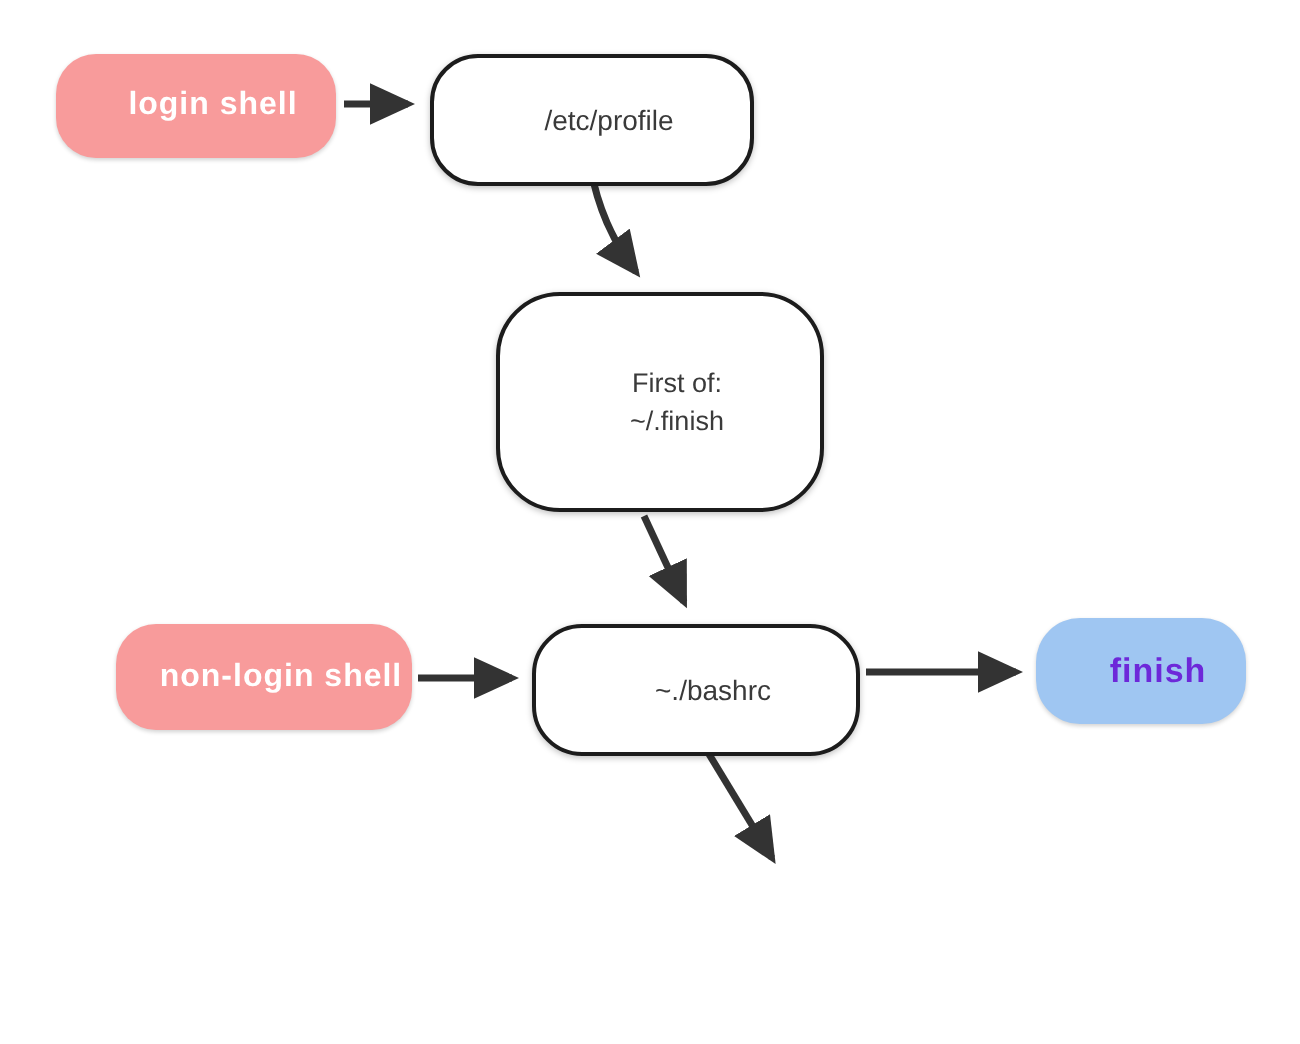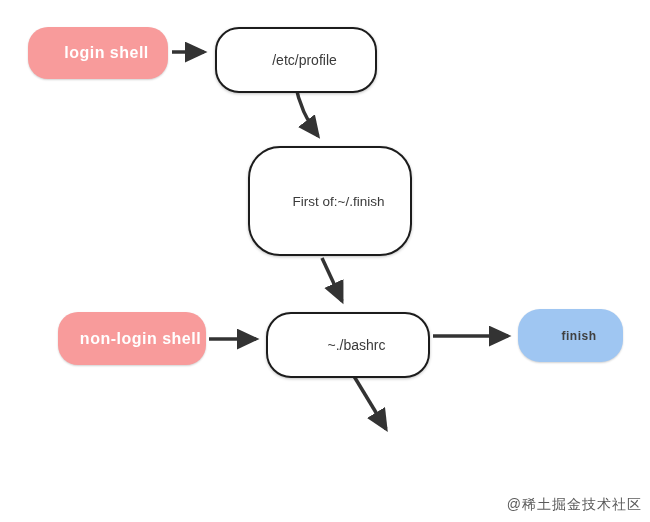--- a/index.html
+++ b/index.html
@@ -36,37 +36,37 @@
     background: #f89b9b;
     color: #ffffff;
     font-weight: bold;
     font-size: 16px;
     letter-spacing: 0.5px;
     border-radius: 20px;
     box-shadow: 0 1px 2px rgba(0,0,0,0.18);
   }
   .node.blue {
     background: #9fc6f2;
-    color: #404040;
+    color: #6d28d9;
     font-weight: bold;
-    font-size: 12px;
+    font-size: 17px;
     letter-spacing: 0.5px;
     border-radius: 22px;
     box-shadow: 0 1px 2px rgba(0,0,0,0.18);
   }
   .node.white {
     background: #ffffff;
     color: #3a3a3a;
     font-size: 14px;
     border: 2.5px solid #1c1c1c;
     box-shadow: 0 1px 3px rgba(0,0,0,0.25);
   }
   #node-etc-profile   { left: 215px; top: 27px;  width: 162px; height: 66px; border-radius: 24px; }
   #node-login-shell   { left: 28px;  top: 27px;  width: 140px; height: 52px; }
-  #node-first-of      { left: 248px; top: 146px; width: 164px; height: 110px; border-radius: 32px; flex-direction: row; }
+  #node-first-of      { left: 248px; top: 146px; width: 164px; height: 110px; border-radius: 32px; flex-direction: column; }
   #node-non-login     { left: 58px;  top: 312px; width: 148px; height: 53px; }
   #node-bashrc        { left: 266px; top: 312px; width: 164px; height: 66px; border-radius: 25px; }
   #node-finish        { left: 518px; top: 309px; width: 105px; height: 53px; }
   #node-etc-bashrc    { left: 317px; top: 440px; width: 161px; height: 53px; border-radius: 25px; }
   .multiline-line {
     display: block;
     line-height: 19px;
     font-size: 13.5px;
   }
   .watermark {
@@ -117,15 +117,14 @@
 
   <div class="node white" id="node-bashrc">
     <span>~./bashrc</span>
   </div>
 
   <div class="node blue" id="node-finish">
     <span>finish</span>
   </div>
 
 
-  <div class="watermark">@稀土掘金技术社区</div>
 
 </div>
 
 </body></html>

